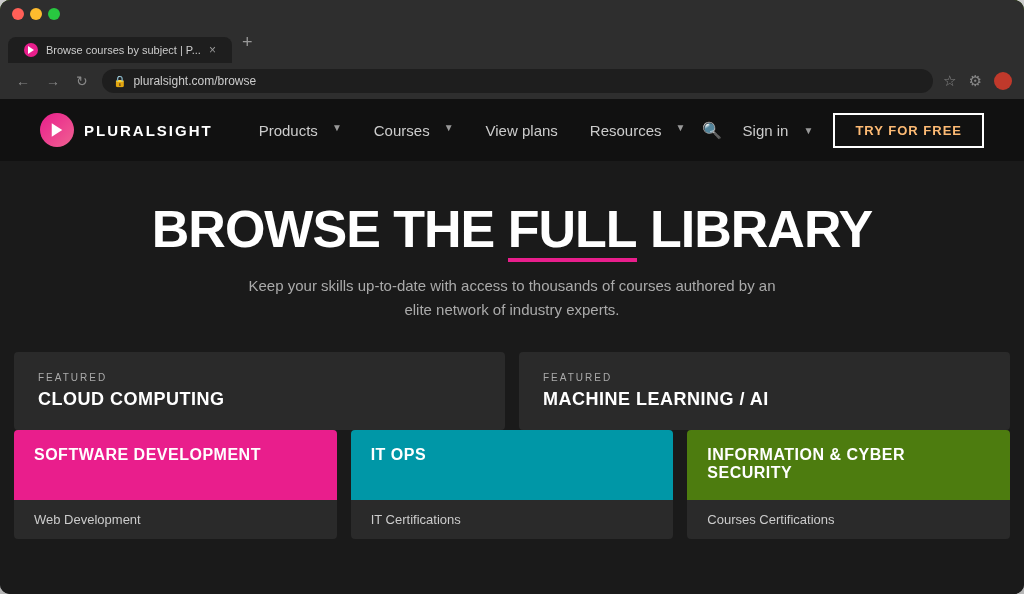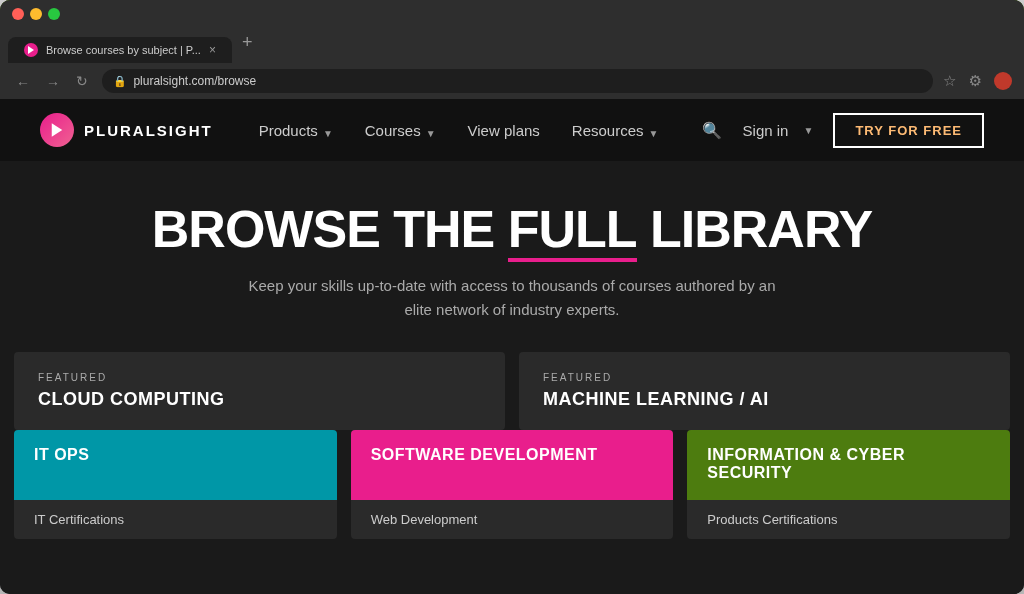--- a/index.html
+++ b/index.html
@@ -198,22 +198,22 @@
       align-items: center;
       gap: 4px;
       flex: 1;
     }
 
     .nav-item {
       color: #ccc;
       font-size: 15px;
       padding: 8px 14px;
       display: flex;
-      align-items: flex-end;
-      gap: 5px;
+      align-items: flex-start;
+      gap: 14px;
       cursor: pointer;
       white-space: nowrap;
     }
 
     .nav-chevron {
       font-size: 10px;
       color: #999;
     }
 
     .nav-right {
@@ -462,34 +462,34 @@
           <div class="featured-title">CLOUD COMPUTING</div>
         </div>
         <div class="featured-card">
           <div class="featured-label">FEATURED</div>
           <div class="featured-title">MACHINE LEARNING / AI</div>
         </div>
       </div>
 
       <div class="category-row">
         <div class="category-card">
+          <div class="category-header cat-pink">
+            <span>SOFTWARE DEVELOPMENT</span>
+          </div>
+          <div class="category-sub">Web Development</div>
+        </div>
+        <div class="category-card">
           <div class="category-header cat-teal">
             <span>IT OPS</span>
           </div>
           <div class="category-sub">IT Certifications</div>
         </div>
         <div class="category-card">
-          <div class="category-header cat-pink">
-            <span>SOFTWARE DEVELOPMENT</span>
-          </div>
-          <div class="category-sub">Web Development</div>
-        </div>
-        <div class="category-card">
           <div class="category-header cat-green">
             <span>INFORMATION &amp; CYBER SECURITY</span>
           </div>
-          <div class="category-sub">Products Certifications</div>
+          <div class="category-sub">Courses Certifications</div>
         </div>
       </div>
 
     </div>
   </div>
 </div>
 
 </body></html>

